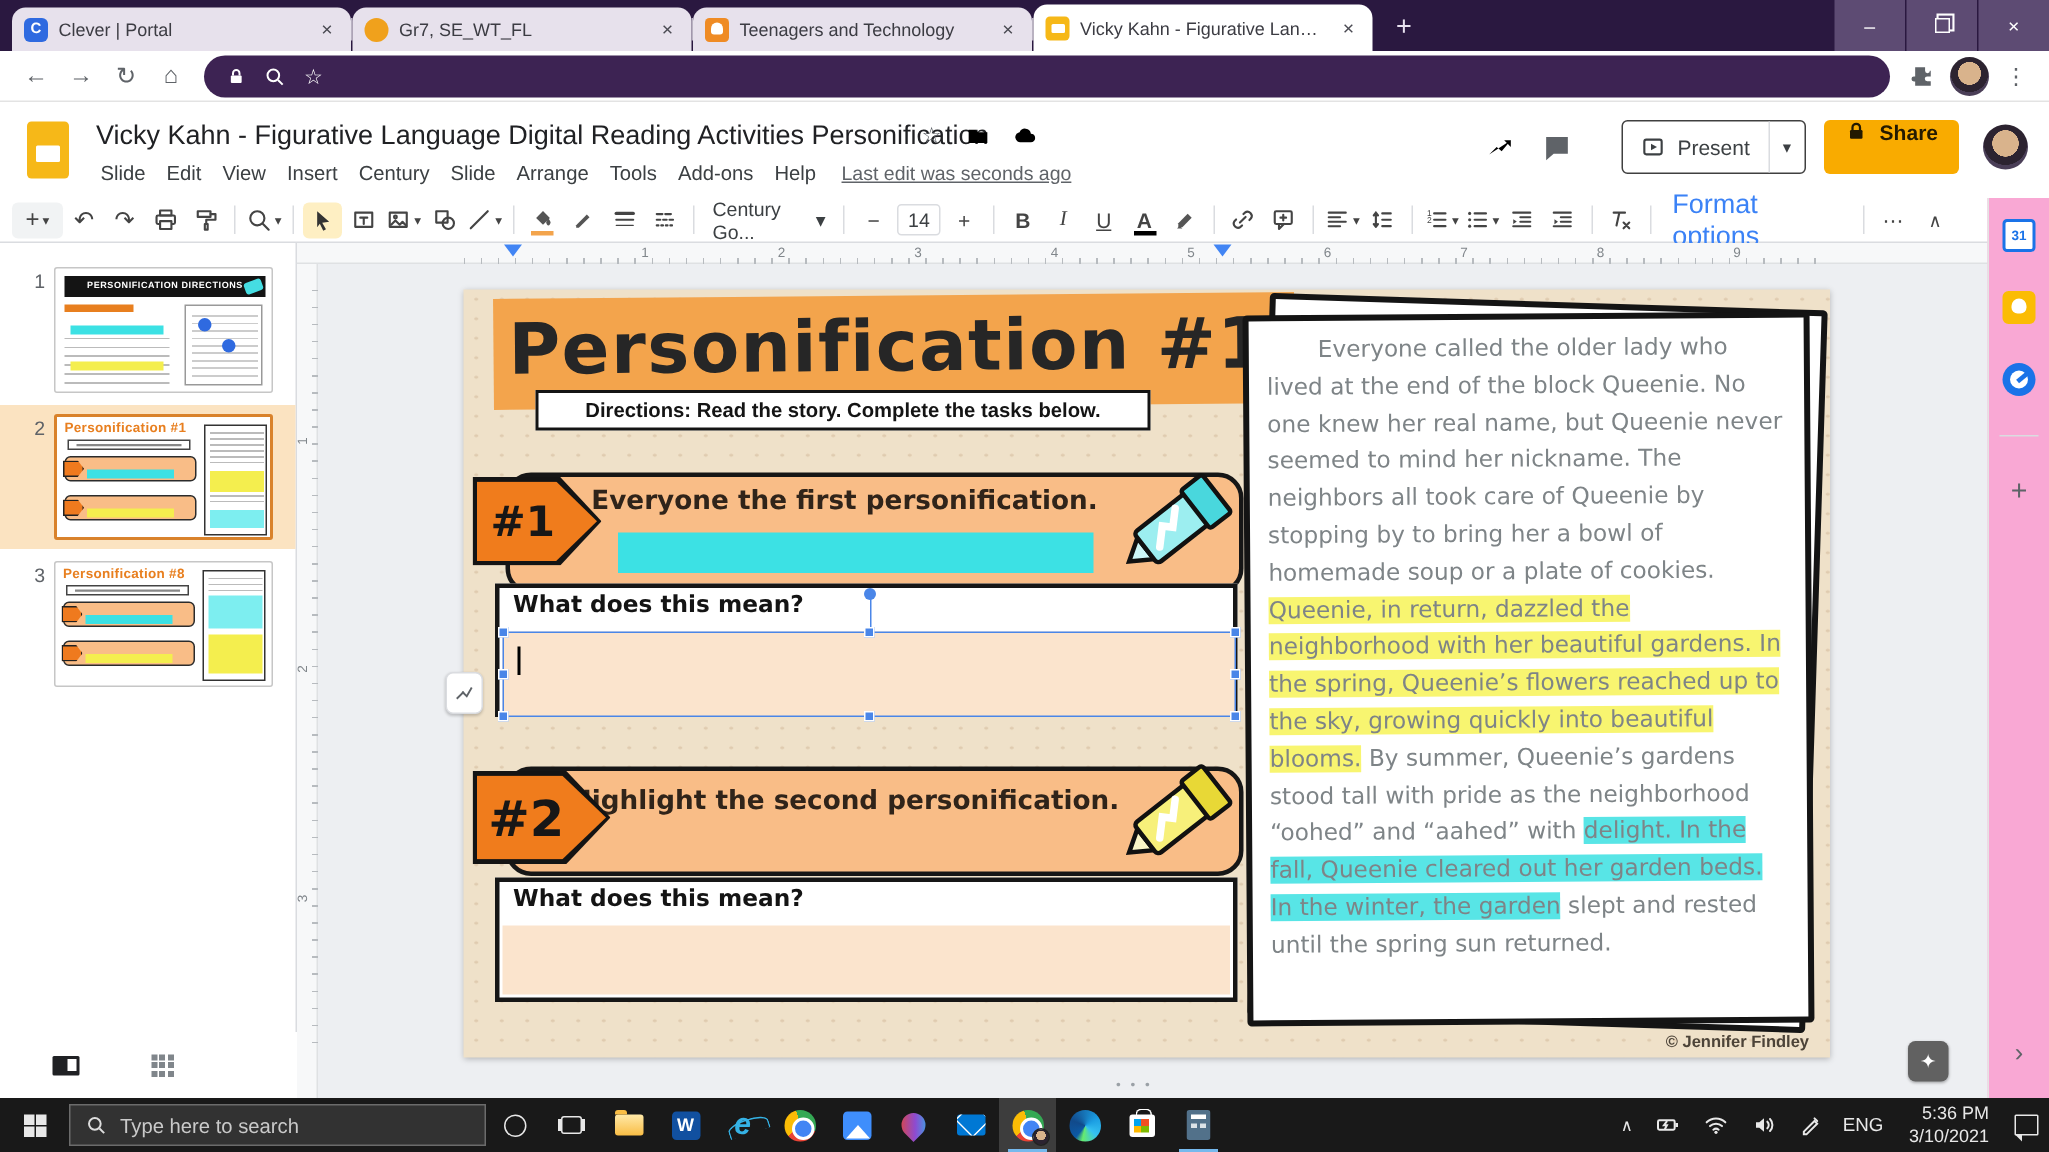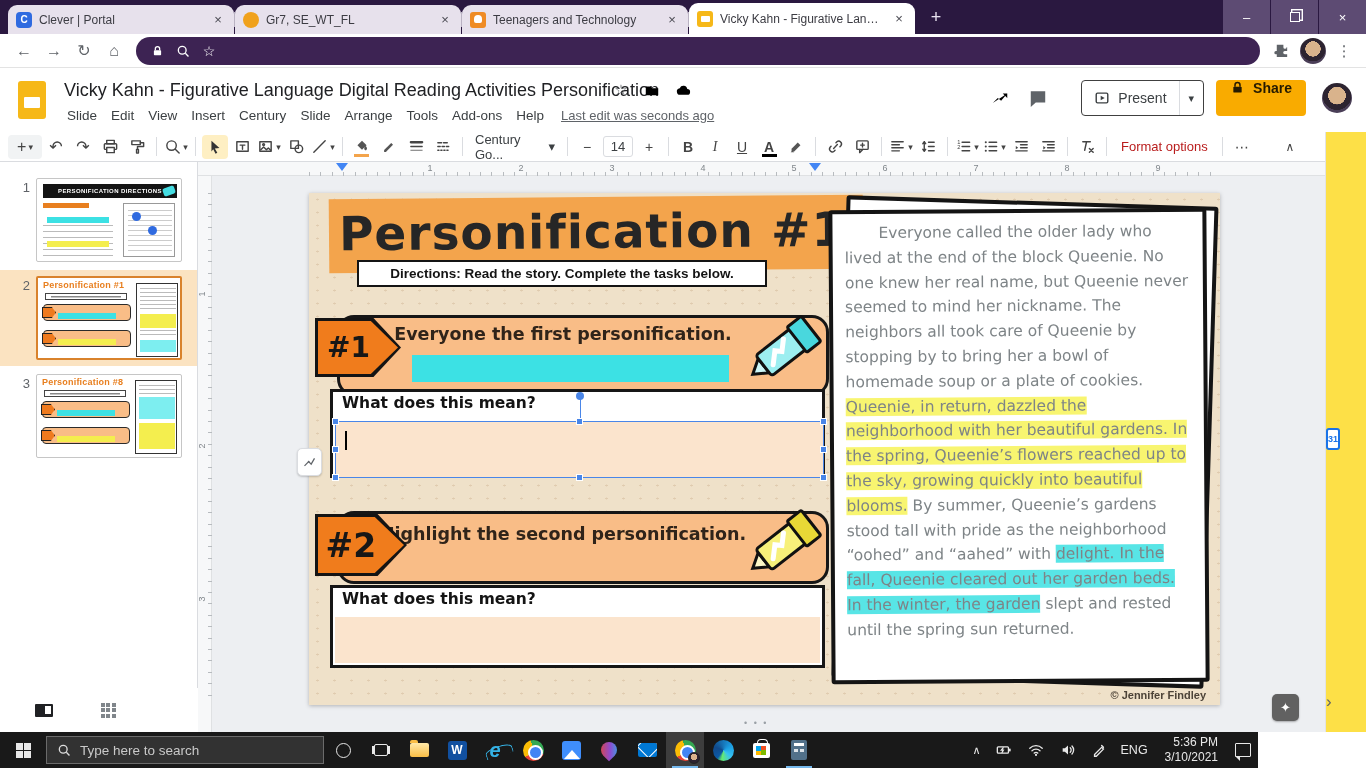--- a/index.html
+++ b/index.html
@@ -158,33 +158,33 @@
   .storycard-back{position:absolute;left:530px;top:8px;width:372px;height:482px;background:#fff;border:4px solid #141414;border-radius:3px;transform:rotate(1.8deg)}
   .storycard{position:absolute;left:521px;top:16px;width:378px;height:474px;background:#fff;border:4px solid #141414;border-radius:3px;transform:rotate(-.4deg);padding:7px 12px}
   .storytext{font-size:15.5px;line-height:24.8px;color:#7e8487;text-indent:34px;font-family:"DejaVu Sans",sans-serif}
   .seg-yellow{background:#f8f570}
   .seg-cyan{background:#58e5e6}
   .credit{position:absolute;right:14px;bottom:4px;font-size:11px;font-weight:bold;color:#4c4338}
   .noteshandle{position:absolute;left:546px;top:556px;color:#9aa0a6;font-size:9px;letter-spacing:2px}
   .explorebtn{position:absolute;right:26px;top:532px;width:27px;height:27px;background:#616161;border-radius:5px;color:#fff;display:flex;align-items:center;justify-content:center;font-size:13px;box-shadow:0 1px 2px rgba(0,0,0,.3)}
 
   
-  .rightbar{position:absolute;left:1325px;top:132px;width:41px;height:600px;background:#fde047;border-left:1px solid #e3e3e3;display:flex;flex-direction:row;align-items:center;padding-top:14px;gap:26px}
+  .rightbar{position:absolute;left:1325px;top:132px;width:41px;height:600px;background:#f9a8d4;border-left:1px solid #e3e3e3;display:flex;flex-direction:column;align-items:center;padding-top:14px;gap:26px}
   .rb-cal{width:22px;height:22px;background:#fff;border:2px solid #1a73e8;border-radius:3px;color:#1a73e8;font-size:9px;font-weight:bold;display:flex;align-items:center;justify-content:center}
   .rb-keep{width:22px;height:22px;background:#fbbc04;border-radius:4px;position:relative}
   .rb-keep:after{content:"";position:absolute;left:6px;top:5px;width:10px;height:10px;background:#fff;border-radius:50% 50% 40% 40%}
   .rb-tasks{width:22px;height:22px;background:#1a73e8;border-radius:50%;position:relative}
   .rb-tasks:after{content:"";position:absolute;left:5px;top:5px;width:12px;height:12px;background:#fff;border-radius:50%}
   .rb-tasks:before{content:"";position:absolute;left:9px;top:8px;width:9px;height:3px;background:#1a73e8;transform:rotate(-40deg);z-index:1}
   .rb-div{width:26px;height:1px;background:#dadce0}
   .rb-plus{color:#5f6368;font-size:19px}
   .rb-collapse{position:absolute;bottom:20px;color:#5f6368;font-size:17px}
 
   
-  .taskbar{position:absolute;left:0;top:732px;width:1258px;height:36px;background:#191919;display:flex;align-items:center;color:#e8e8e8}
+  .taskbar{position:absolute;left:0;top:732px;width:1366px;height:36px;background:#191919;display:flex;align-items:center;color:#e8e8e8}
   .tb-start{width:46px;height:36px;display:flex;align-items:center;justify-content:center}
   .winlogo{width:15px;height:15px;background:conic-gradient(#e8e8e8 0 0) 0 0/7px 7px no-repeat,conic-gradient(#e8e8e8 0 0) 8px 0/7px 7px no-repeat,conic-gradient(#e8e8e8 0 0) 0 8px/7px 7px no-repeat,conic-gradient(#e8e8e8 0 0) 8px 8px/7px 7px no-repeat}
   .tb-search{width:278px;height:28px;background:#323232;border:1px solid #6b6b6b;display:flex;align-items:center;gap:9px;padding:0 10px;font-size:13.5px;color:#c9c9c9}
   .tbi{width:38px;height:36px;display:flex;align-items:center;justify-content:center;position:relative}
   .tbi.running:after{content:"";position:absolute;left:6px;bottom:0;width:26px;height:2.5px;background:#76b9ed}
   .tbi.activeapp{background:#3d3d3d}
   .cortana{width:15px;height:15px;border:1.8px solid #e8e8e8;border-radius:50%}
   .taskview{width:14px;height:12px;border:1.6px solid #e8e8e8;border-radius:2px;box-shadow:-4px 0 0 -2px #e8e8e8,4px 0 0 -2px #e8e8e8}
   .folder{width:19px;height:14px;background:linear-gradient(#ffe9a8,#f9bd45);border-radius:2px;position:relative}
   .folder:before{content:"";position:absolute;left:0;top:-3px;width:8px;height:3px;background:#f9bd45;border-radius:2px 2px 0 0}
@@ -509,21 +509,21 @@
         </svg>
       </div>
     <div class="sep"></div>
     <div class="ti">
         <svg width="17" height="17" viewBox="0 0 18 18">
           <path d="M4 4h8M8 4l-2 9"></path>
           <path d="M11 11l4 4M15 11l-4 4"></path>
         </svg>
       </div>
     <div class="sep"></div>
-    <div class="ti" style="font-size:13px;color:#b91c1c;padding:0 8px">Format options</div>
+    <div class="ti" style="font-size:18px;color:#3b82f6;padding:0 8px">Format options</div>
     <div class="sep"></div>
     <div class="ti">⋯</div>
     <div class="tspacer"></div>
     <div class="ti" style="font-size:12px;margin-right:14px">∧</div>
   </div>
 
   <div class="filmstrip">
     <div class="throw">
       <span class="num">1</span>
       <div class="th">

